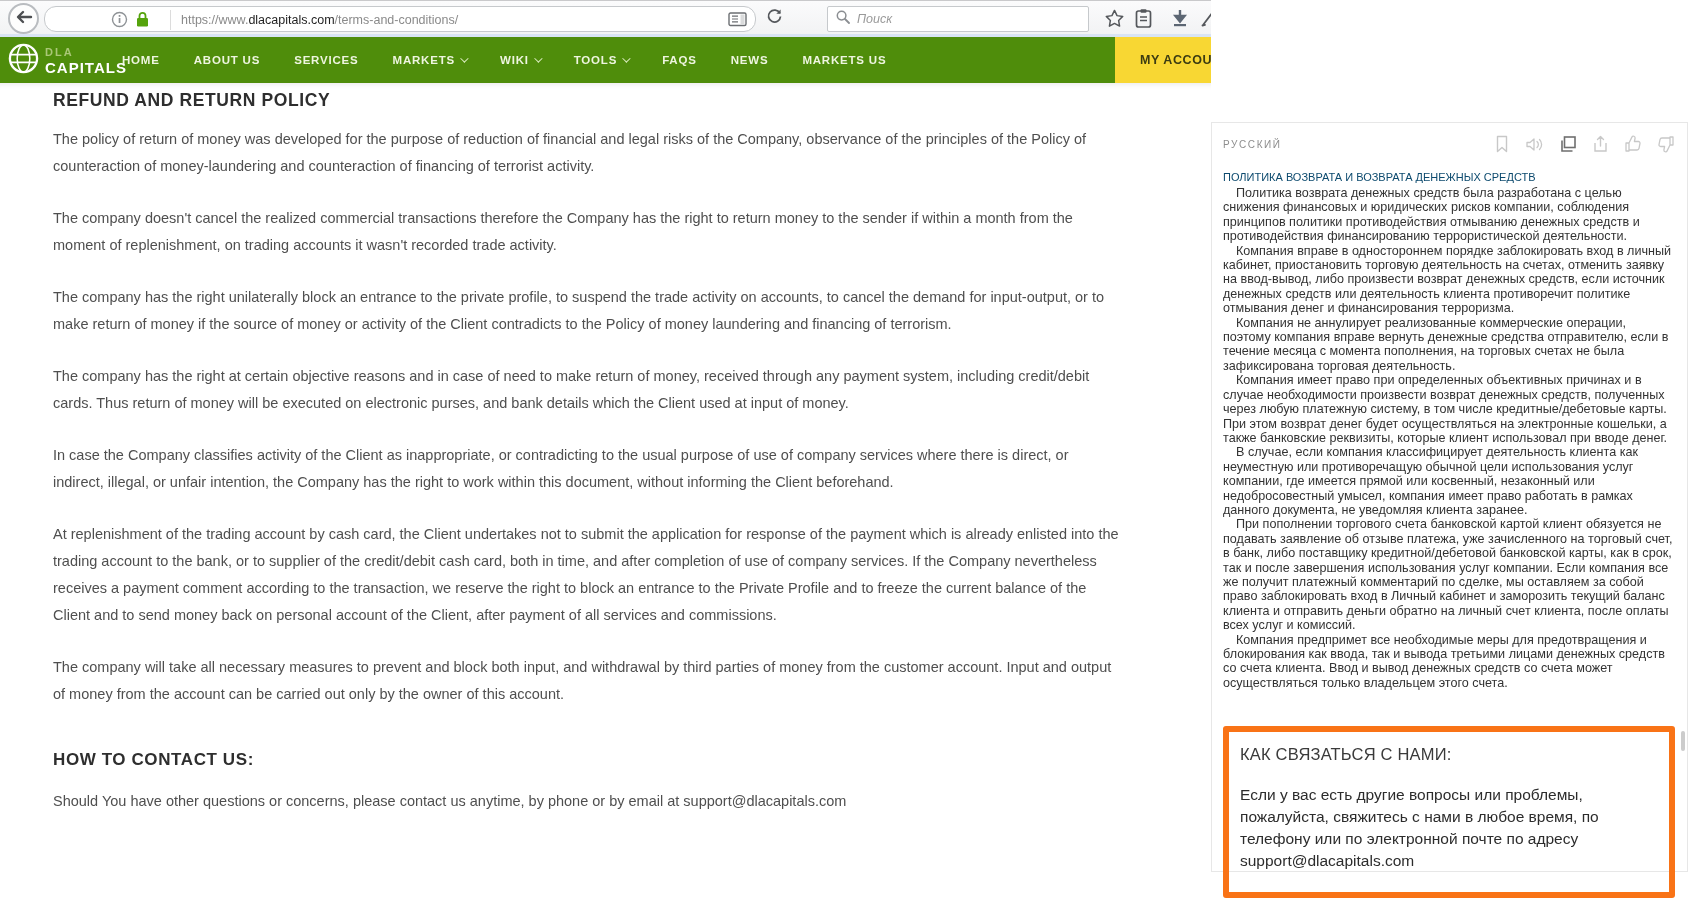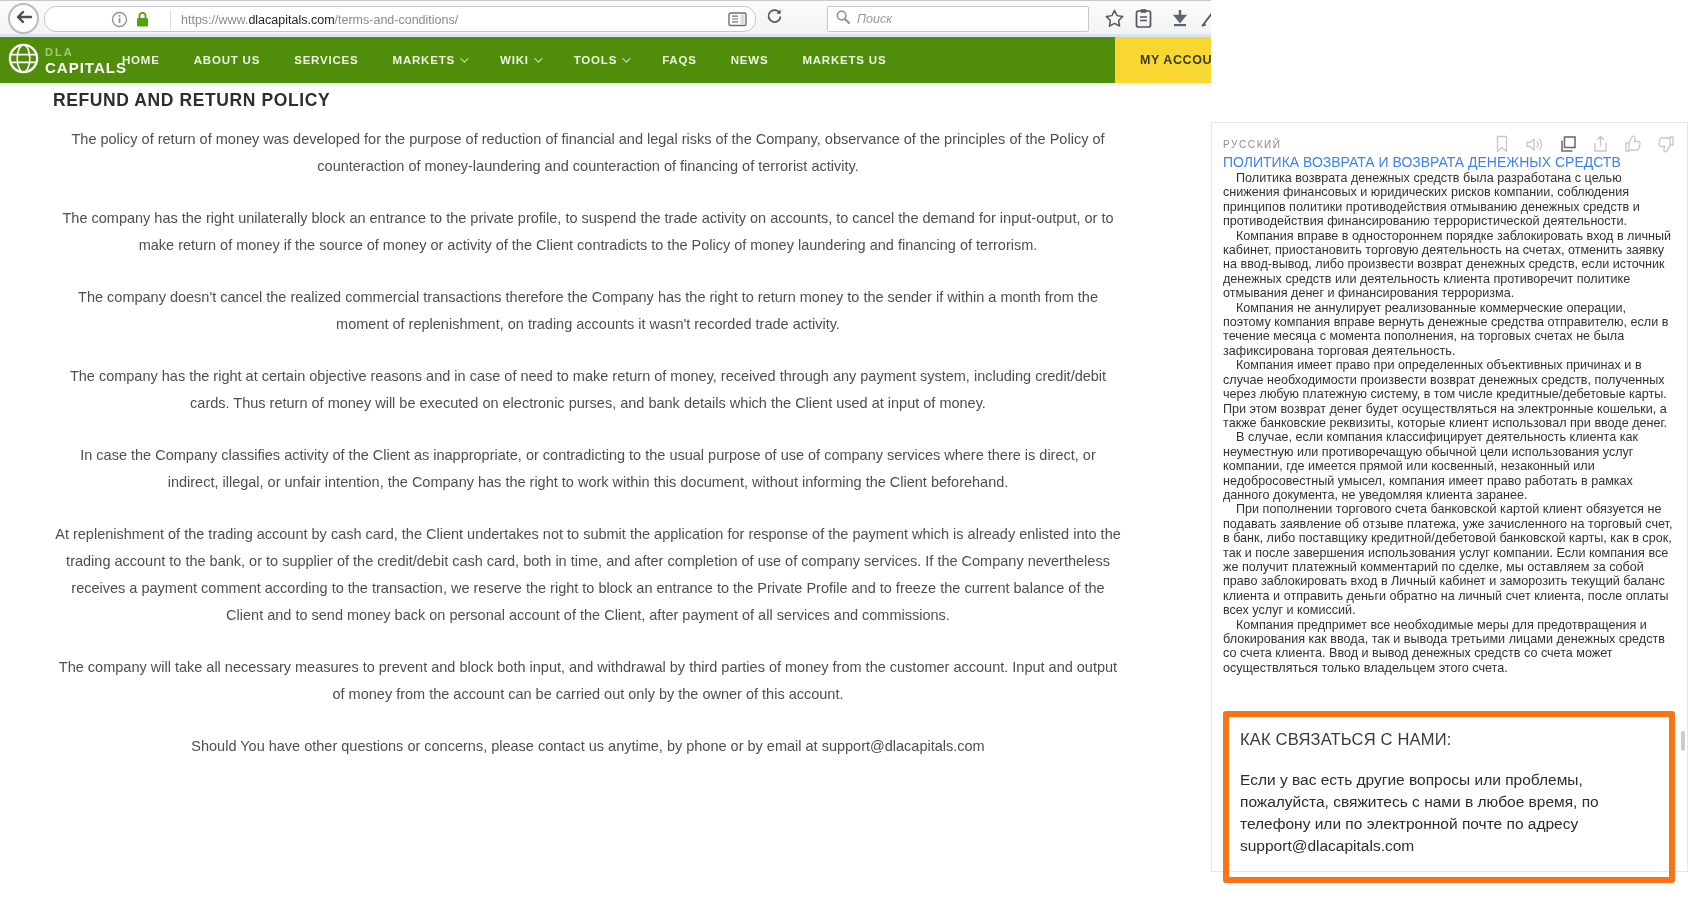--- a/index.html
+++ b/index.html
@@ -33,31 +33,31 @@
   .brand-dla { font-size:11px; letter-spacing:2px; color:#aac777; font-weight:bold; }
   .brand-cap { font-size:15px; letter-spacing:1px; color:#ffffff; font-weight:bold; margin-top:2px; }
   .nav-items { position:absolute; left:122px; top:0; height:46px; display:flex; align-items:center; gap:34px; }
   .nav-link { font-size:11.5px; font-weight:bold; letter-spacing:0.8px; color:#eef5e0; text-decoration:none; white-space:nowrap; display:flex; align-items:center; gap:5px; }
   .chev { width:6px; height:6px; border-right:1.5px solid #dcecc2; border-bottom:1.5px solid #dcecc2; transform:rotate(45deg) translateY(-2px); display:inline-block; }
   .account-btn { position:absolute; left:1115px; top:0; width:140px; height:46px; background:#f8d733; color:#3c3c12; font-size:12.5px; font-weight:bold; letter-spacing:0.6px; line-height:46px; padding-left:25px; white-space:nowrap; }
 
   
   .content { position:relative; padding:7px 40px 0 53px; width:1211px; background:#fff; box-shadow:inset 0 6px 6px -6px rgba(0,0,0,0.12); }
   .h1 { font-size:17.5px; font-weight:bold; color:#2e2e2e; letter-spacing:0.6px; margin-bottom:15px; }
-  .content p { font-size:14.5px; line-height:27px; color:#4f4f4f; margin-bottom:25px; max-width:1070px;text-align:center; }
+  .content p { font-size:14.5px; line-height:27px; color:#4f4f4f; margin-bottom:25px; max-width:1070px; }
   .h2 { font-size:17px; font-weight:bold; color:#2e2e2e; letter-spacing:0.6px; margin:42px 0 18px 0; }
   .content p.last { margin-bottom:0; }
 
   
   .tpanel { position:absolute; left:1211px; top:122px; width:477px; height:750px; background:#fff; border:1px solid #e7e7e7; padding:10px 12px 0 11px; }
   .tp-head { display:flex; align-items:center; height:22px; }
   .tp-lang { font-size:10px; color:#8d8d8d; letter-spacing:1.6px; }
   .tp-icons { margin-left:auto; display:flex; align-items:center; gap:15px; }
   .tp-icons span { display:inline-flex; }
-  .tp-title { font-size:14px; color:#3b82f6; line-height:15px; }
+  .tp-title { margin-top:15px; font-size:11px; color:#0c4a6e; line-height:15px; }
   .tp-body { margin-top:1px; }
   .tp-body p { font-size:12.6px; line-height:14.4px; color:#333333; text-indent:13px; margin:0; }
   .contact-card { margin-top:36px; border:6px solid #f97316; border-radius:3px; padding:13px 12px 20px 11px; width:452px; }
   .contact-card .cc-h { font-size:16.5px; color:#3a3a3a; letter-spacing:0.2px; }
   .contact-card .cc-t { margin-top:20px; font-size:15.5px; line-height:22px; color:#2c2c2c; }
   .tp-scrollthumb { position:absolute; right:2px; top:608px; width:4px; height:20px; background:#cccccc; border-radius:2px; }
 </style>
 </head>
 <body>
 
@@ -188,26 +188,27 @@
         <a class="nav-link">
             <span>MARKETS US</span>
           </a>
       </div>
       <div class="account-btn">MY ACCOUNT</div>
     </div>
 
     <div class="content">
       <div class="h1">REFUND AND RETURN POLICY</div>
       <p>The policy of return of money was developed for the purpose of reduction of financial and legal risks of the Company, observance of the principles of the Policy of counteraction of money-laundering and counteraction of financing of terrorist activity.</p>
+      <p>The company doesn't cancel the realized commercial transactions therefore the Company has the right to return money to the sender if within a month from the moment of replenishment, on trading accounts it wasn't recorded trade activity.</p>
       <p>The company has the right unilaterally block an entrance to the private profile, to suspend the trade activity on accounts, to cancel the demand for input-output, or to make return of money if the source of money or activity of the Client contradicts to the Policy of money laundering and financing of terrorism.</p>
-      <p>The company doesn't cancel the realized commercial transactions therefore the Company has the right to return money to the sender if within a month from the moment of replenishment, on trading accounts it wasn't recorded trade activity.</p>
       <p>The company has the right at certain objective reasons and in case of need to make return of money, received through any payment system, including credit/debit cards. Thus return of money will be executed on electronic purses, and bank details which the Client used at input of money.</p>
       <p>In case the Company classifies activity of the Client as inappropriate, or contradicting to the usual purpose of use of company services where there is direct, or indirect, illegal, or unfair intention, the Company has the right to work within this document, without informing the Client beforehand.</p>
       <p>At replenishment of the trading account by cash card, the Client undertakes not to submit the application for response of the payment which is already enlisted into the trading account to the bank, or to supplier of the credit/debit cash card, both in time, and after completion of use of company services. If the Company nevertheless receives a payment comment according to the transaction, we reserve the right to block an entrance to the Private Profile and to freeze the current balance of the Client and to send money back on personal account of the Client, after payment of all services and commissions.</p>
       <p>The company will take all necessary measures to prevent and block both input, and withdrawal by third parties of money from the customer account. Input and output of money from the account can be carried out only by the owner of this account.</p>
+      <div class="h2">HOW TO CONTACT US:</div>
       <p class="last">Should You have other questions or concerns, please contact us anytime, by phone or by email at support@dlacapitals.com</p>
     </div>
   </div>
 
   <div class="tpanel">
     <div class="tp-head">
       <span class="tp-lang">РУССКИЙ</span>
       <span class="tp-icons">
         <span>
           <svg width="16" height="18" viewBox="0 0 16 18">

